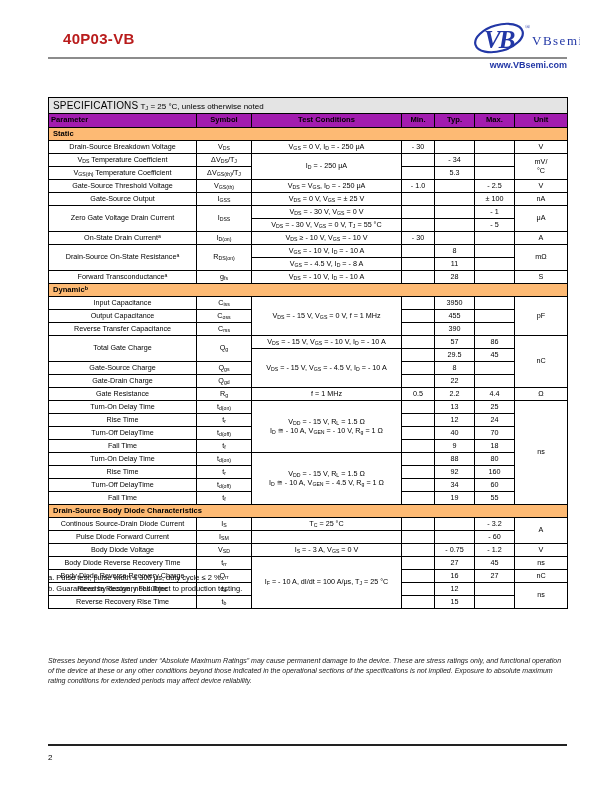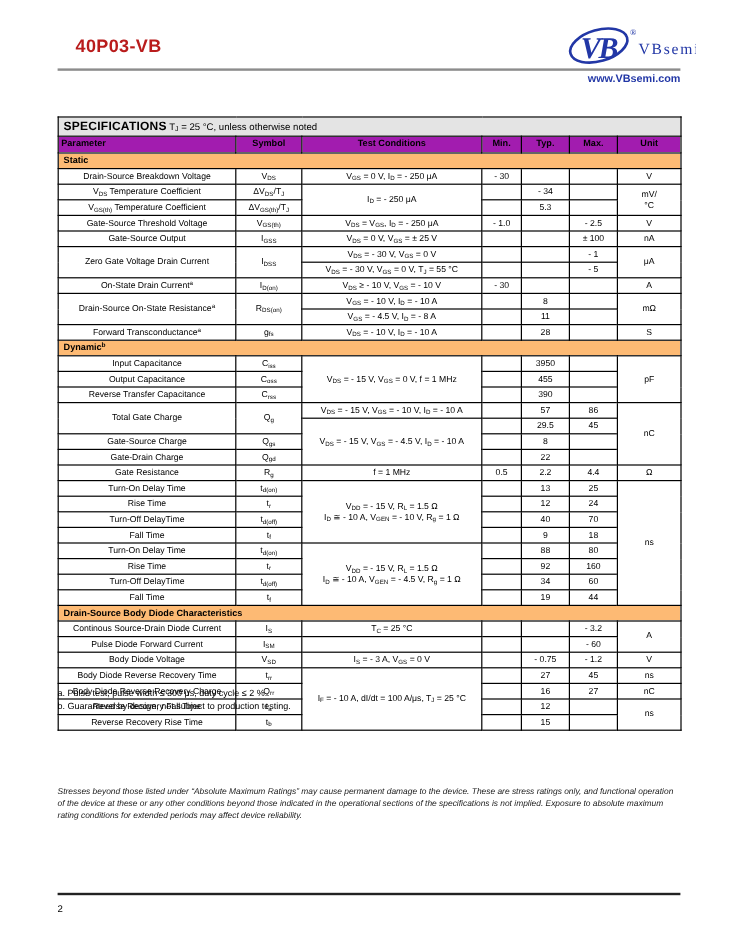--- a/index.html
+++ b/index.html
@@ -14,21 +14,21 @@
   .site-url{position:absolute;right:45px;top:60px;font-size:9px;font-weight:bold;color:#2237a6;}
 
   
   table.spec{position:absolute;left:48px;top:97px;width:519px;border-collapse:collapse;
              table-layout:fixed;font-size:7.2px;}
   table.spec td,table.spec th{border:1px solid #000;padding:0 2px;height:12px;
              line-height:1.15;text-align:center;overflow:hidden;white-space:nowrap;vertical-align:middle;}
   table.spec{border:1.5px solid #000;}
   table.spec .param{text-align:center;white-space:normal;}
   tr.title-row td{background:#e4e4e4;text-align:left;height:15px;padding-left:4px;white-space:nowrap;}
-  .spec-title{font-size:10px;font-weight:bold;letter-spacing:0.2px;}
+  .spec-title{font-size:10px;font-weight:normal;letter-spacing:0.2px;}
   .spec-title-note{font-size:8px;}
   tr.head-row th{font-weight:bold;font-size:7.6px;height:13px;background:#a21caf;}
   tr.head-row th.param{text-align:left;}
   tr.section-row td{background:#fdba74;text-align:left;font-weight:bold;font-size:7.6px;padding-left:4px;}
   sub{font-size:0.72em;line-height:0;vertical-align:-0.25em;}
   sup{font-size:0.72em;line-height:0;vertical-align:0.45em;}
 
   
   .notes{position:absolute;left:48px;top:572px;font-size:7.5px;line-height:11px;}
 
@@ -290,21 +290,21 @@
           <td>t<sub>d(off)</sub></td>
           <td></td>
           <td>34</td>
           <td>60</td>
         </tr>
         <tr>
           <td class="param">Fall Time</td>
           <td>t<sub>f</sub></td>
           <td></td>
           <td>19</td>
-          <td>44</td>
+          <td>55</td>
         </tr>
         <tr class="section-row">
           <td colspan="7">Drain-Source Body Diode Characteristics</td>
         </tr>
         <tr>
           <td class="param">Continous Source-Drain Diode Current</td>
           <td>I<sub>S</sub></td>
           <td>T<sub>C</sub> = 25 °C</td>
           <td></td>
           <td></td>

